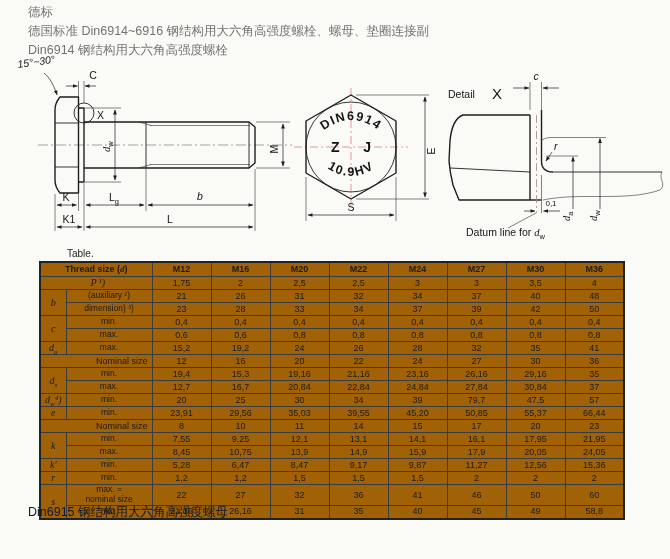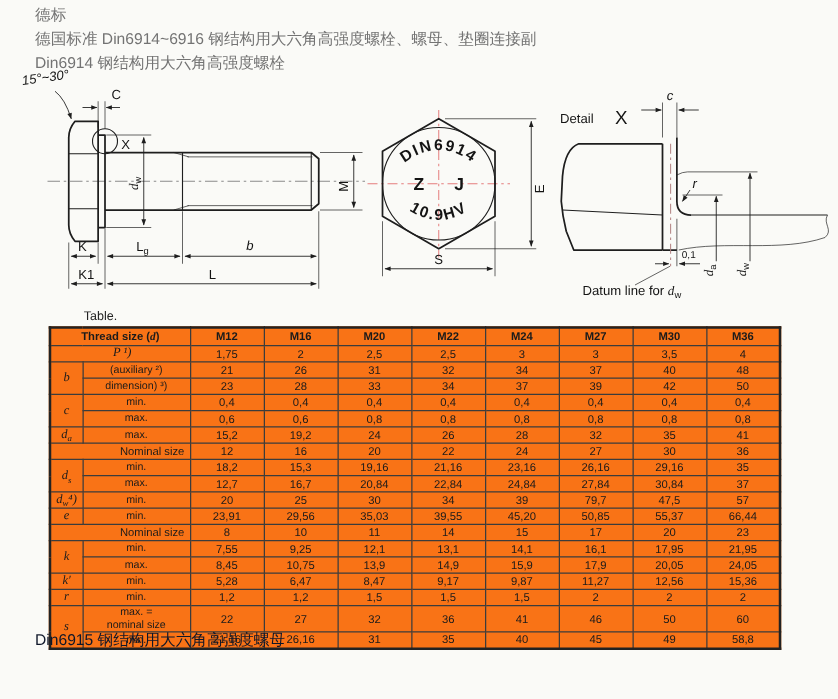--- a/index.html
+++ b/index.html
@@ -21,21 +21,21 @@
   .ml{stroke:#1e1e1e;stroke-width:0.9;fill:none;}
   .tl{stroke:#1e1e1e;stroke-width:0.55;fill:none;}
   .dim{stroke:#1e1e1e;stroke-width:0.7;fill:none;}
   .cl{stroke:#8a8a8a;stroke-width:0.8;stroke-dasharray:10 3 2 3;fill:none;}
   .clr{stroke:#e57d7d;stroke-width:0.8;stroke-dasharray:8 3 2 3;fill:none;}
   .stamp{font-weight:bold;font-size:12.5px;fill:#e100e1;letter-spacing:1.5px;}
   .zj{font-weight:bold;font-size:14px;fill:#a6a6a6;letter-spacing:10px;}
 
   
   table{border-collapse:collapse;table-layout:fixed;position:absolute;left:39px;top:261px;
-        width:584px;border:2px solid #222;background:#f97316;}
+        width:584px;border:2px solid #222;background:#a16207;}
   th,td{border:1px solid #3c3c3c;padding:0 2px;height:12px;text-align:center;
         font-size:9px;line-height:1.15;overflow:hidden;}
   thead th{font-weight:bold;font-size:9px;height:13px;}
   td.sym{font-style:italic;font-family:"Liberation Serif",serif;font-size:10px;}
   td.sub{font-size:8.5px;white-space:pre-line;}
   td.lbl.ll{text-align:center;padding-left:5px;font-style:italic;font-family:"Liberation Serif",serif;font-size:10px;}
   td.lbl.lr{text-align:right;padding-right:4px;}
   td.v0{border-left:1.5px solid #333;}
   tr.grp td{border-top:1.5px solid #333;}
   i{font-style:italic;font-family:"Liberation Serif",serif;}
@@ -278,21 +278,21 @@
         <td class="val">20</td>
         <td class="val">22</td>
         <td class="val">24</td>
         <td class="val">27</td>
         <td class="val">30</td>
         <td class="val">36</td>
       </tr>
       <tr>
         <td class="sym" rowspan="2"><span><i>d</i><sub>s</sub></span></td>
         <td class="sub">min.</td>
-        <td class="val v0">18,2</td>
+        <td class="val v0">19,4</td>
         <td class="val">15,3</td>
         <td class="val">19,16</td>
         <td class="val">21,16</td>
         <td class="val">23,16</td>
         <td class="val">26,16</td>
         <td class="val">29,16</td>
         <td class="val">35</td>
       </tr>
       <tr>
         <td class="sub">max.</td>

